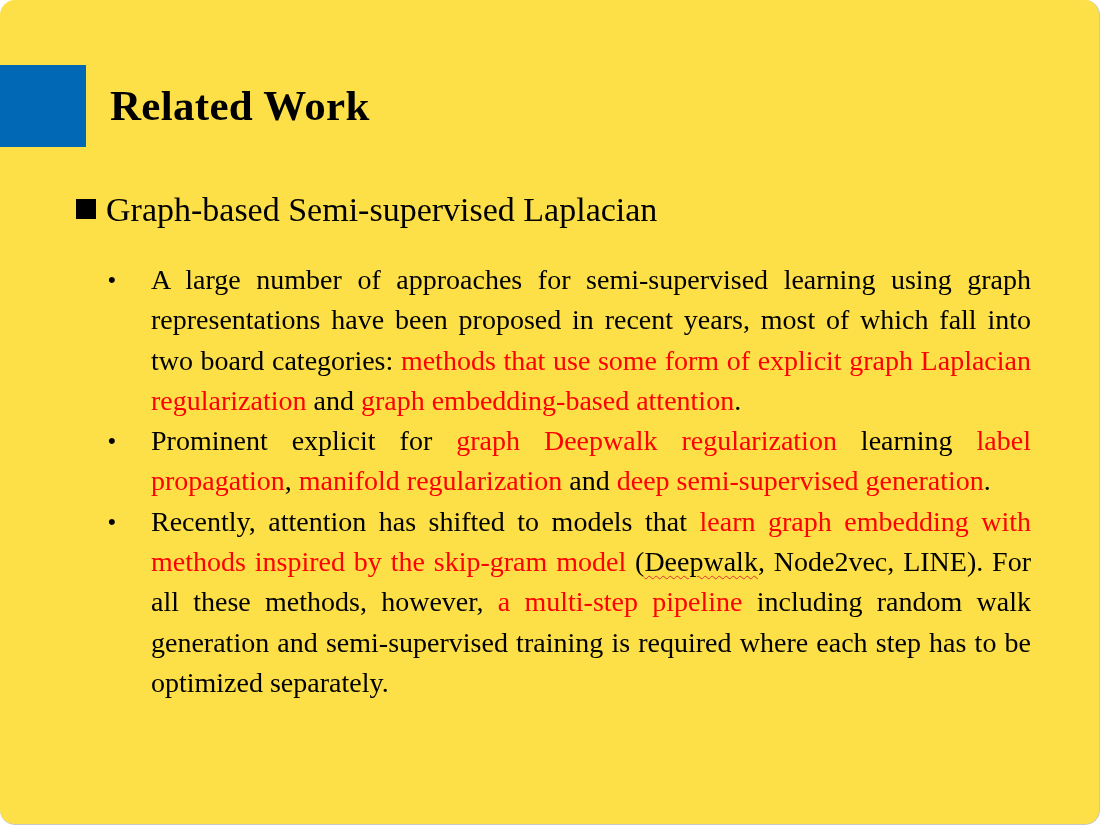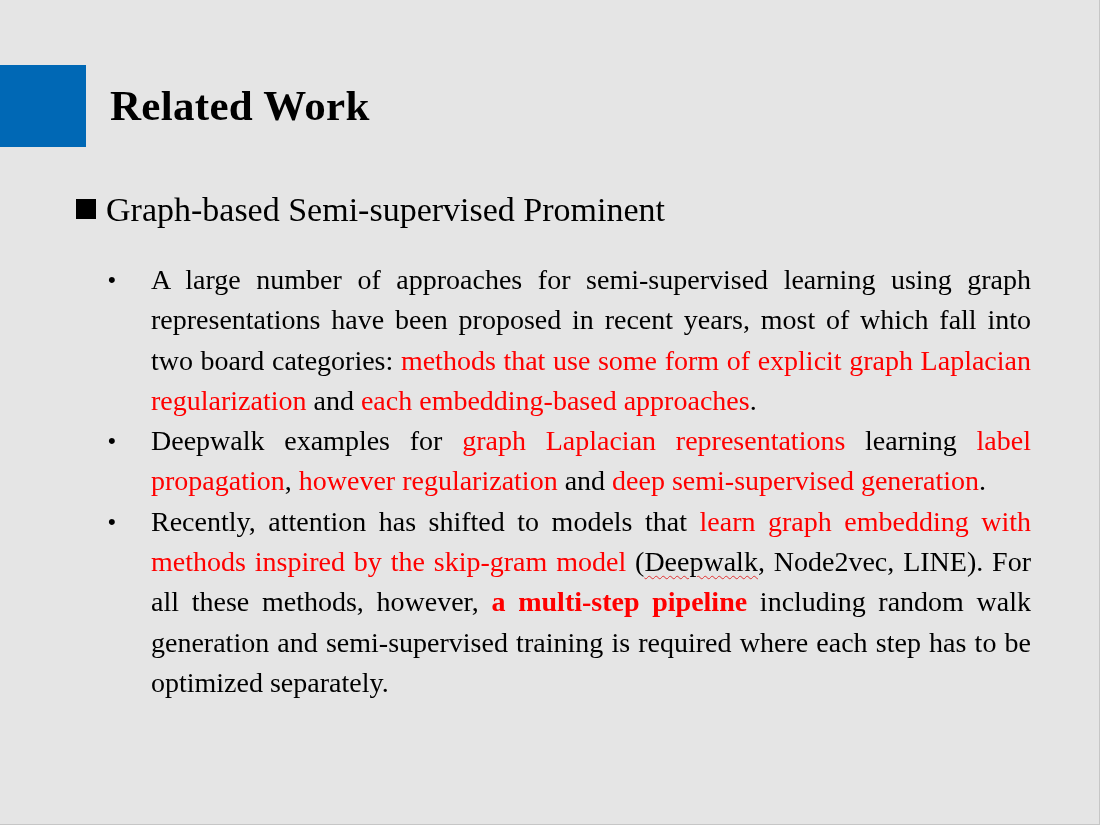--- a/index.html
+++ b/index.html
@@ -1,21 +1,22 @@
 <!DOCTYPE html>
 <html><head>
 <meta charset="utf-8">
 <style>
   html, body { margin: 0; padding: 0; background: #ffffff; }
   body { width: 1101px; height: 826px; position: relative; overflow: hidden; }
   .slide {
     position: absolute; left: 0; top: 0; width: 1100px; height: 825px;
-    background: #e5e5e5;
+    background: #fde047;
     border-right: 1px solid #c6c6c6; border-bottom: 1px solid #c6c6c6;
     box-sizing: border-box;
+    border-radius: 15px;
   }
   .accent-box {
     position: absolute; left: 0; top: 65px; width: 86px; height: 82px;
     background: #0068b5;
   }
   .title {
     position: absolute; left: 110px; top: 80px;
     font-family: "Liberation Serif", "DejaVu Serif", serif;
     font-weight: bold; font-size: 43px; color: #000000;
     line-height: 52px; letter-spacing: 0.3px;
@@ -35,42 +36,42 @@
     font-family: "Liberation Serif", serif;
     font-size: 28px; line-height: 40.3px; color: #000;
     margin: 0; padding: 0; list-style: none;
   }
   .bullets li { position: relative; padding-left: 43px; text-align: justify; }
   .bullets li .dot {
     position: absolute; left: 0; top: 0; width: 16px;
     font-family: "Liberation Sans", sans-serif; font-size: 22px;
   }
   .red { color: #ff0000; }
-  .bold { font-weight: bold; }
+  .bold { font-weight: normal; }
   .spell { text-decoration: underline wavy #e03030; text-decoration-thickness: 1px; text-underline-offset: 4px; }
 </style>
 </head>
 <body>
 
 <div class="slide">
   <div class="accent-box"></div>
   <div class="title">Related Work</div>
 
   <div class="section">
     <span class="sq"></span>
-    <span>Graph-based Semi-supervised Prominent</span>
+    <span>Graph-based Semi-supervised Laplacian</span>
   </div>
 
   <ul class="bullets">
     <li>
       <span class="dot">•</span>
-      <span>A large number of approaches for semi-supervised learning using graph representations have been proposed in recent years, most of which fall into two board categories: </span><span class="red">methods that use some form of explicit graph Laplacian regularization</span><span> and </span><span class="red">each embedding-based approaches</span><span>.</span>
+      <span>A large number of approaches for semi-supervised learning using graph representations have been proposed in recent years, most of which fall into two board categories: </span><span class="red">methods that use some form of explicit graph Laplacian regularization</span><span> and </span><span class="red">graph embedding-based attention</span><span>.</span>
     </li>
     <li>
       <span class="dot">•</span>
-      <span>Deepwalk examples for </span><span class="red">graph Laplacian representations</span><span> learning </span><span class="red">label propagation</span><span>, </span><span class="red">however regularization</span><span> and </span><span class="red">deep semi-supervised generation</span><span>.</span>
+      <span>Prominent explicit for </span><span class="red">graph Deepwalk regularization</span><span> learning </span><span class="red">label propagation</span><span>, </span><span class="red">manifold regularization</span><span> and </span><span class="red">deep semi-supervised generation</span><span>.</span>
     </li>
     <li>
       <span class="dot">•</span>
       <span>Recently, attention has shifted to models that </span><span class="red">learn graph embedding with methods inspired by the skip-gram model</span><span> (</span><span class="spell">Deepwalk</span><span>, Node2vec, LINE). For all these methods, however, </span><span class="red bold">a multi-step pipeline</span><span> including random walk generation and semi-supervised training is required where each step has to be optimized separately.</span>
     </li>
   </ul>
 </div>
 
 </body></html>

